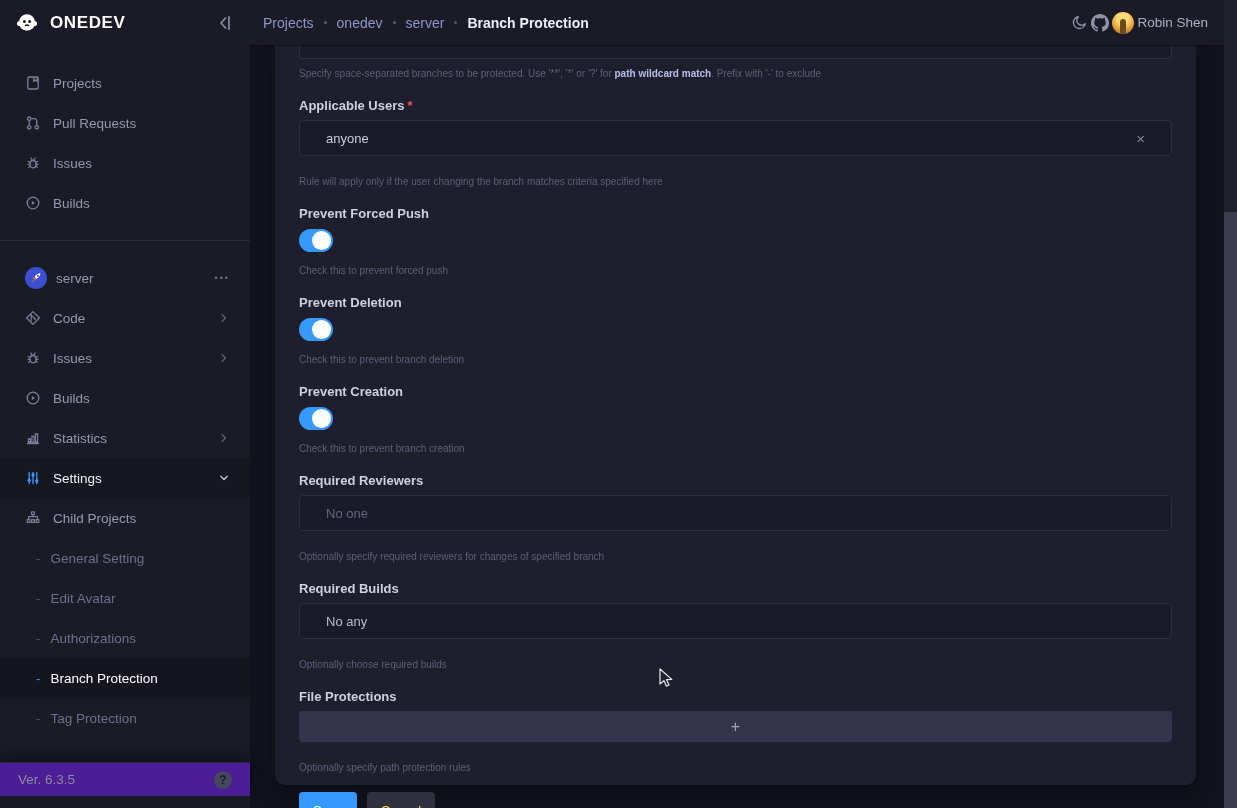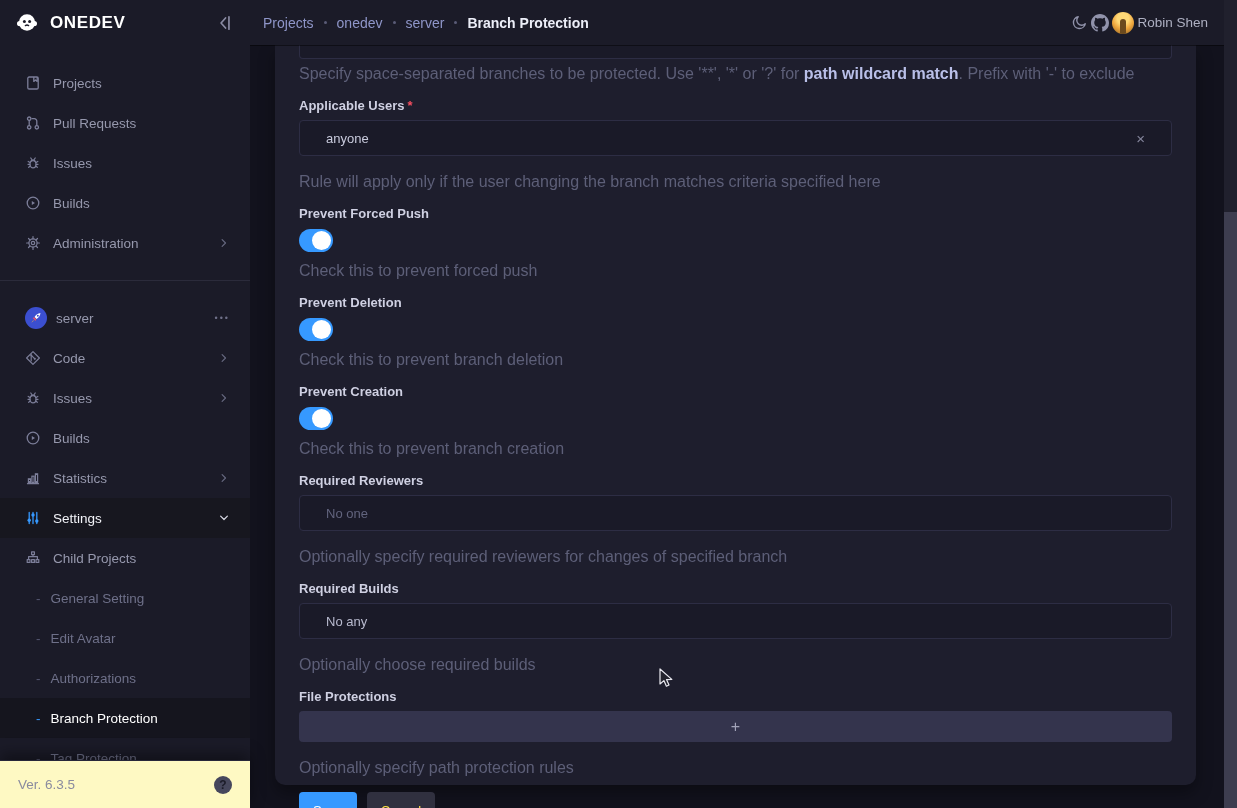--- a/index.html
+++ b/index.html
@@ -21,21 +21,21 @@
   .separator { height:1px; background:#2b2b3b; margin:17px 0; }
   .proj-avatar { width:22px; height:22px; border-radius:50%; margin-right:9px; flex:none; }
   .more-dots { margin-left:auto; color:#6f7089; font-size:9px; letter-spacing:2px; cursor:pointer; }
   .nav-item.active-parent { background:#17171f; color:#f2f3f8; }
   .nav-item.active-parent .chev { color:#d8d9e4; }
   .sub-item { height:40px; display:flex; align-items:center; padding:0 20px 0 36px;
     color:#6e7089; font-size:13.5px; cursor:pointer; }
   .sub-item .dash { margin-right:10px; color:#565872; }
   .sub-item.active { background:#15151e; color:#ffffff; }
   .sub-item.active .dash { color:#3699ff; }
-  .side-footer { position:absolute; bottom:0; left:0; width:250px; height:48px; background:#fef9c3;
+  .side-footer { position:absolute; bottom:12px; left:0; width:250px; height:34px; background:#4c1d95;
     border-top:1px solid #28283a; display:flex; align-items:center; padding:0 18px;
     color:#8a8b9f; font-size:13.5px; z-index:6; box-shadow:0 -6px 14px rgba(0,0,0,.4); }
   .help-circle { margin-left:auto; width:18px; height:18px; border-radius:50%; background:#46475c;
     color:#1b1b28; font-weight:700; font-size:12px; display:flex; align-items:center;
     justify-content:center; cursor:pointer; }
 
   
   .topbar { position:absolute; left:250px; top:0; right:13px; height:45px; background:#1b1b28;
     display:flex; align-items:center; padding:0 16px 0 13px; box-shadow:0 1px 0 rgba(0,0,0,.45); z-index:4; }
   .crumbs { display:flex; align-items:center; }
@@ -50,21 +50,21 @@
   .avatar::after { content:""; position:absolute; left:8px; top:7px; width:6px; height:15px;
     background:#6b4a1e; border-radius:3px 3px 0 0; }
   .user-name { color:#aeb0c2; font-size:13.5px; cursor:pointer; }
 
   
   .main { position:absolute; left:250px; top:45px; right:13px; bottom:0; background:#12121d; }
   .panel { position:absolute; left:25px; top:0; width:921px; height:740px; background:#1e1e2d;
     border-radius:0 0 10px 10px; padding:0 24px; box-shadow:0 8px 16px rgba(0,0,0,.35); }
   .partial-input { height:14px; background:#1a1a28; border:1px solid #2d2d44; border-top:none;
     border-radius:0 0 4px 4px; }
-  .form-help { font-size:16px; color:#5d5f78; margin-top:8px; line-height:13px; }
+  .form-help { font-size:10px; color:#5d5f78; margin-top:8px; line-height:13px; }
   .form-help .hl { color:#b9bfe8; font-weight:600; cursor:pointer; }
   .form-label { font-size:13px; font-weight:700; color:#cfd0e2; margin-top:18px; line-height:16px; }
   .req { color:#f64e60; margin-left:3px; }
   .text-input { margin-top:6px; height:36px; background:#1a1a28; border:1px solid #2d2d44;
     border-radius:4px; display:flex; align-items:center; padding:0 26px; font-size:13px;
     color:#c9cbdd; cursor:text; }
   .text-input .clear { margin-left:auto; color:#84859c; font-size:15px; cursor:pointer; line-height:1; }
   .placeholder { color:#62647e; }
   .value-light { color:#b9bbcf; }
   .help-tight { margin-top:19px; }
@@ -149,35 +149,20 @@
     </div>
     <div class="nav-item">
       <span class="ni-icon">
         <svg width="16" height="16" viewBox="0 0 16 16" fill="none" stroke="currentColor" stroke-width="1.3">
           <circle cx="8" cy="8" r="5.8"></circle>
             <path d="M6.8 5.9 10 8l-3.2 2.1z" fill="currentColor" stroke="none"></path>
         </svg>
       </span>
       <span>Builds</span>
     </div>
-    <div class="nav-item">
-      <span class="ni-icon">
-        <svg width="16" height="16" viewBox="0 0 16 16" fill="none" stroke="currentColor" stroke-width="1.2" stroke-linecap="round">
-          <circle cx="8" cy="8" r="4.1"></circle>
-            <circle cx="8" cy="8" r="1.7"></circle>
-          <path d="M8 1.6v2.2M8 12.2v2.2M1.6 8h2.2M12.2 8h2.2M3.5 3.5l1.5 1.5M11 11l1.5 1.5M12.5 3.5 11 5M5 11l-1.5 1.5"></path>
-        </svg>
-      </span>
-      <span>Administration</span>
-      <span class="chev">
-        <svg width="12" height="12" viewBox="0 0 16 16" fill="none" stroke="currentColor" stroke-width="1.6" stroke-linecap="round" stroke-linejoin="round">
-            <path d="M5.5 3.5 10 8l-4.5 4.5"></path>
-          </svg>
-      </span>
-    </div>
   </div>
 
   <div class="separator"></div>
 
   <div class="nav" style="margin-top:0">
     <div class="nav-item">
       <span class="proj-avatar">
         <svg width="22" height="22" viewBox="0 0 22 22">
           <circle cx="11" cy="11" r="11" fill="#3b4fd0"></circle>
           <path d="M15.5 6c-2.6.3-4.7 1.7-5.9 3.9l2 2c2.2-1.2 3.6-3.3 3.9-5.9z" fill="#ffffff"></path>

